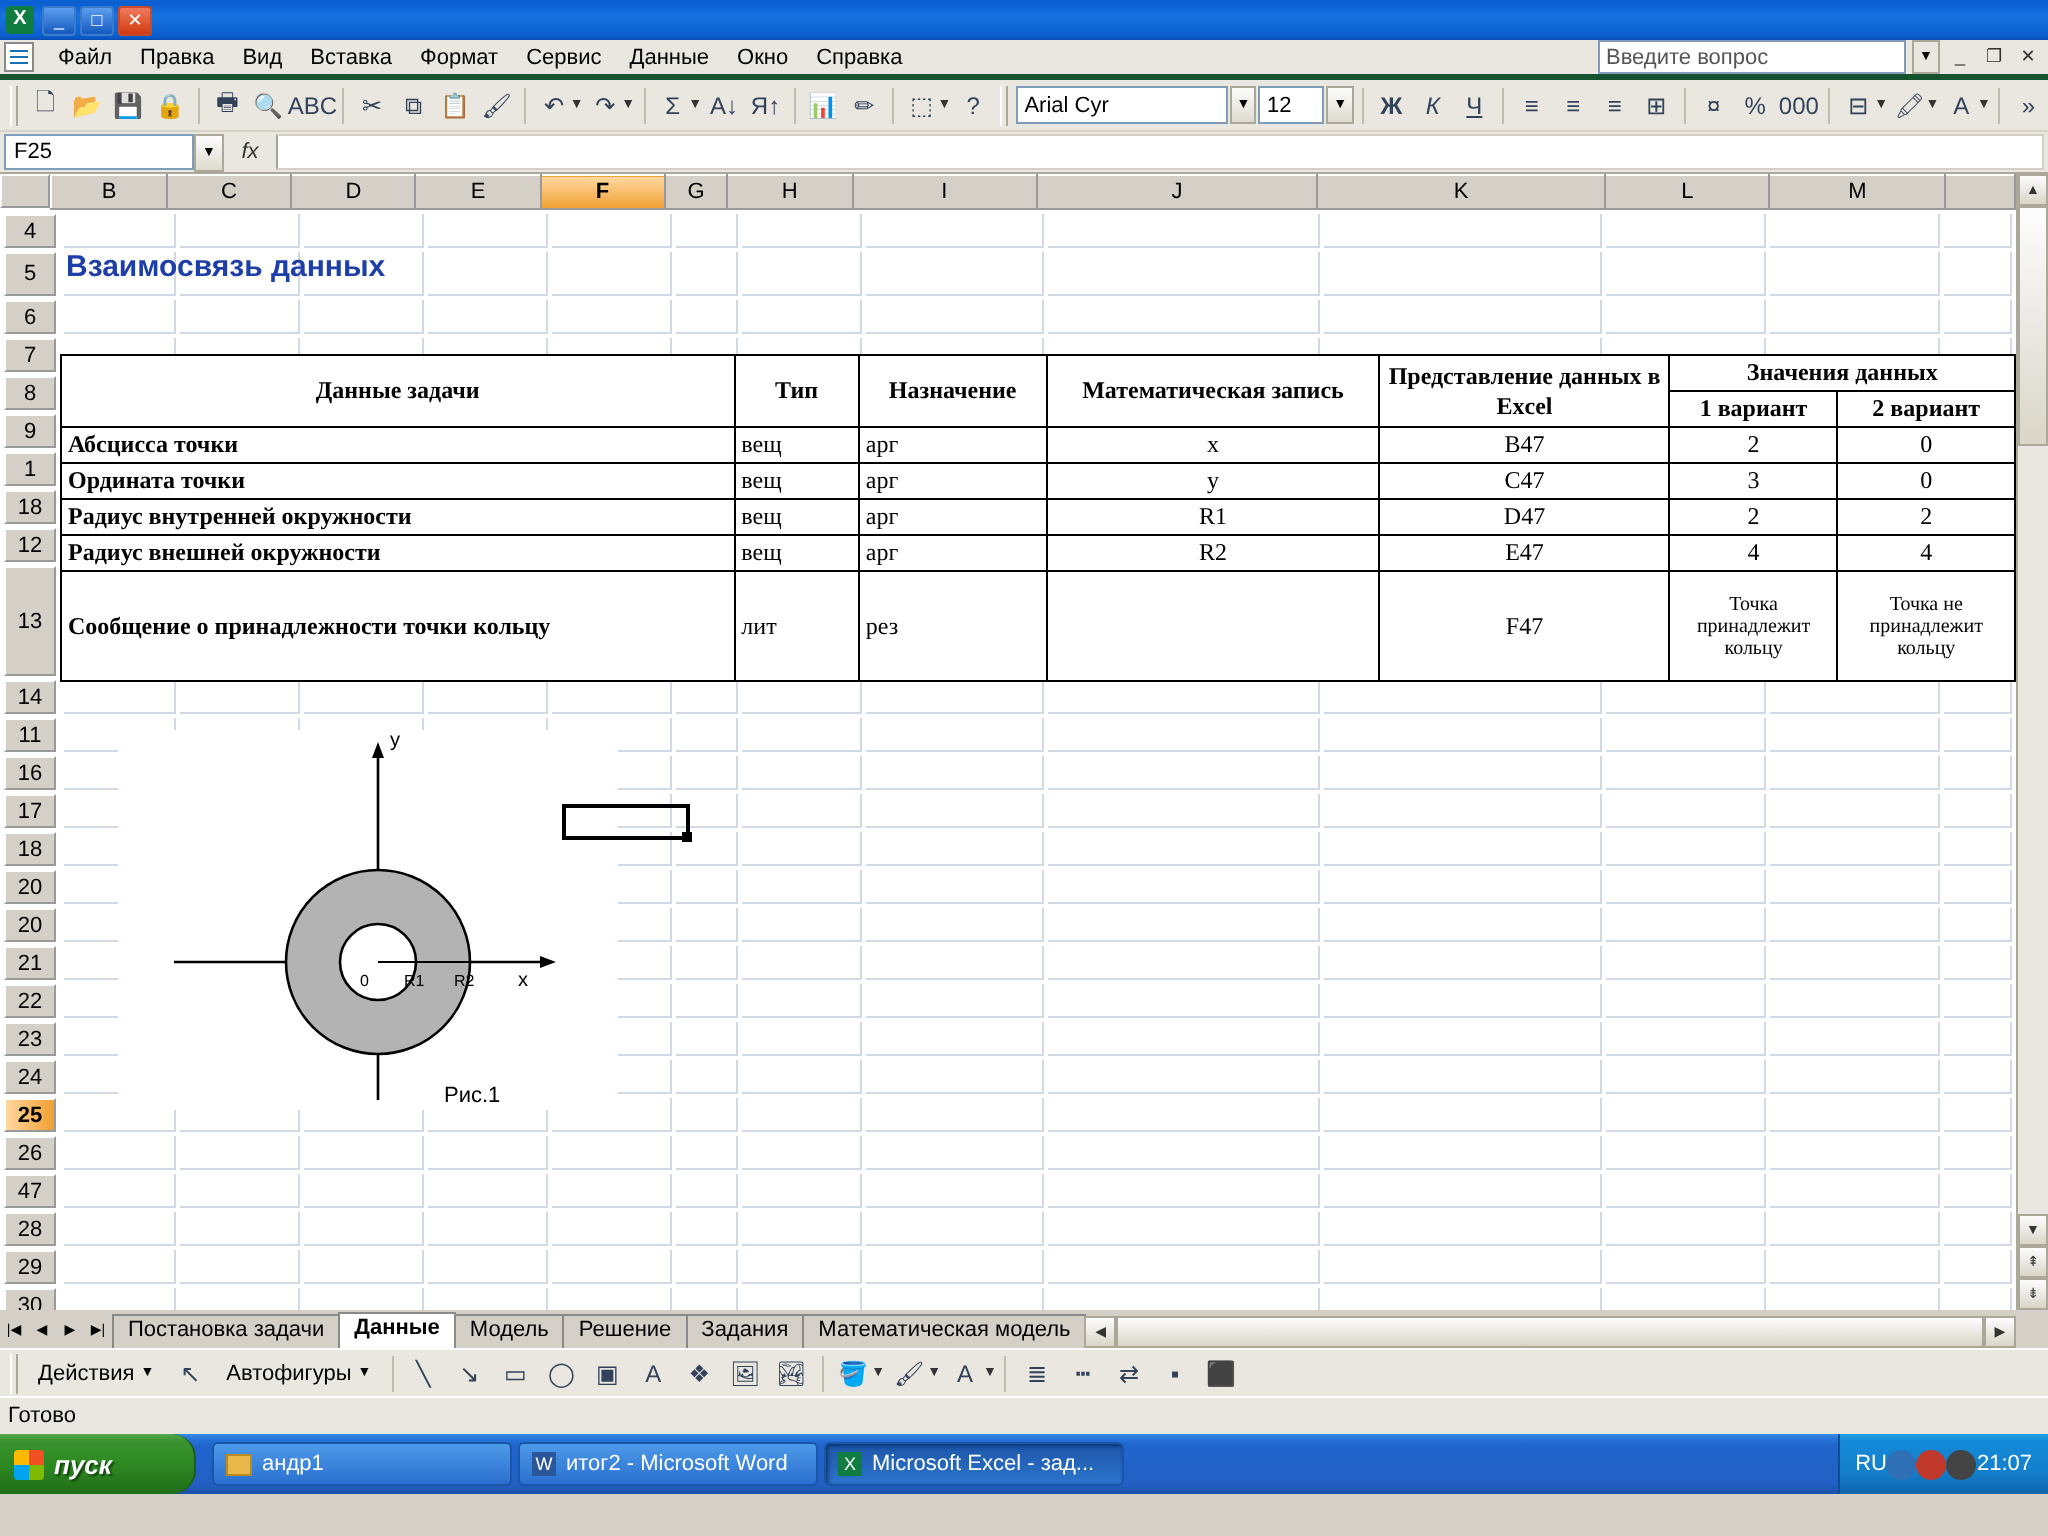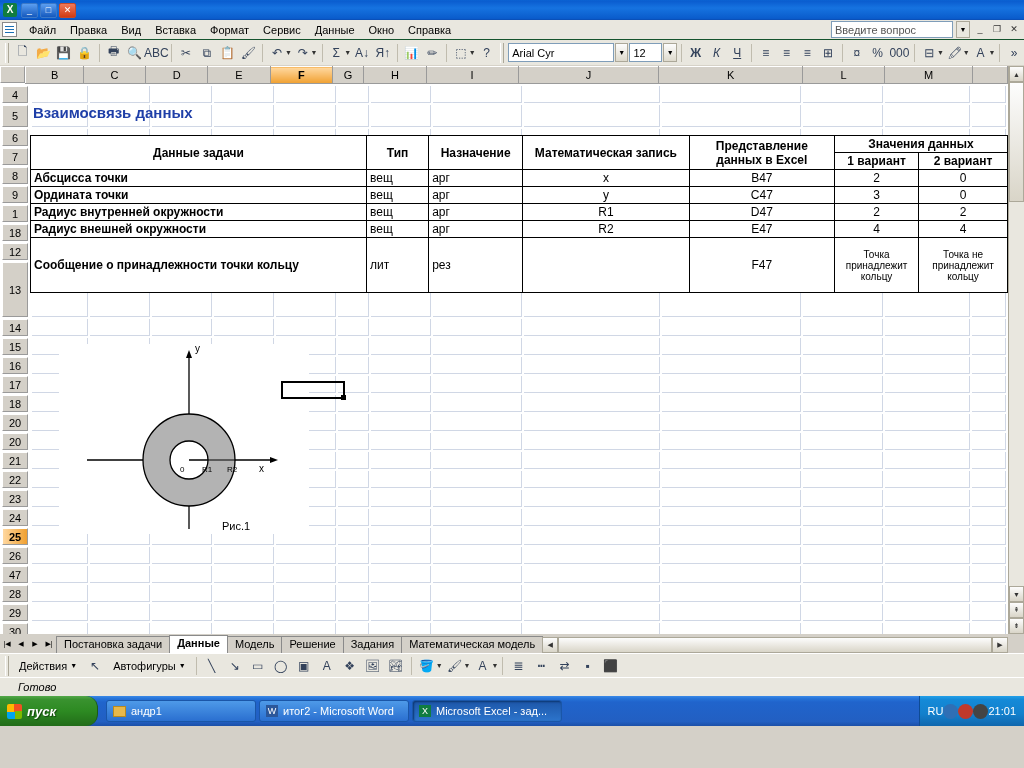--- a/index.html
+++ b/index.html
@@ -32,35 +32,35 @@
     width: 17px; height: 15px; border: 1px solid #3c79c8;
     background: linear-gradient(to bottom, #5b9ef0, #1559be);
     color: #fff; font-size: 9px; line-height: 13px; text-align: center; border-radius: 2px;
   }
   .winbtn.close { background: linear-gradient(to bottom, #f07a5b, #d03b13); border-color: #c84a28; }
 
   
   .menubar {
     height: 20px; background: #e9e7df;
     display: flex; align-items: center;
-    border-bottom: 1px solid #14532d;
+    border-bottom: 3px solid #14532d;
     padding-left: 2px;
   }
   .menubar .doc-ico {
     width: 15px; height: 15px; border: 1px solid #8a8a8a; background: #fff; margin-right: 5px;
     position: relative;
   }
   .menubar .doc-ico::after {
     content: ""; position: absolute; left: 2px; top: 3px; width: 9px; height: 1px;
     background: #1a6fb5; box-shadow: 0 3px 0 #1a6fb5, 0 6px 0 #1a6fb5;
   }
   .menu-item { padding: 2px 7px; font-size: 11px; color: #000; }
   .menu-right { margin-left: auto; display: flex; align-items: center; gap: 3px; padding-right: 3px; }
   .ask-box {
-    width: 122px; height: 17px; background: #fff; border: 1px solid #7f9db9;
+    width: 154px; height: 17px; background: #fff; border: 1px solid #7f9db9;
     font-size: 11px; color: #555; padding: 1px 3px; display: flex; align-items: center;
   }
   .ask-arrow { width: 14px; height: 17px; background: #e9e7df; border: 1px solid #aca899;
     display: flex; align-items: center; justify-content: center; font-size: 7px; }
   .mini-btn { width: 14px; height: 14px; font-size: 9px; text-align: center; line-height: 13px; color: #333; }
 
   
   .toolbar {
     height: 26px; background: #e9e7df; display: flex; align-items: center;
     border-bottom: 1px solid #d6d2c8; padding-left: 2px; gap: 1px;
@@ -163,21 +163,21 @@
   }
   .stab.active { background: #fff; font-weight: bold; height: 18px; }
 
   
   .drawbar { height: 24px; background: #e9e7df; display: flex; align-items: center;
     border-top: 1px solid #fff; gap: 1px; padding-left: 2px; }
   .draw-label { font-size: 11px; padding: 0 6px; display: flex; align-items: center; gap: 3px; }
 
   
   .statusbar { height: 19px; background: #e9e7df; display: flex; align-items: center;
-    font-size: 11px; padding-left: 18px; border-top: 1px solid #fff; font-style: italic; }
+    font-size: 11px; padding-left: 4px; border-top: 1px solid #fff; }
 
   
   .taskbar {
     height: 30px;
     background: linear-gradient(to bottom,#3a8ae8 0%,#2573d8 9%,#2064cc 20%,#225fc2 85%,#1b4fa8 100%);
     display: flex; align-items: center;
   }
   .startbtn {
     width: 98px; height: 30px;
     background: linear-gradient(to bottom,#54a94a 0%,#39922f 12%,#2d8a22 50%,#226c19 100%);
@@ -295,20 +295,26 @@
     <div class="tb-btn">⊟</div>
       <span class="tb-drop">▼</span>
     <div class="tb-btn">🖍</div>
       <span class="tb-drop">▼</span>
     <div class="tb-btn">A</div>
       <span class="tb-drop">▼</span>
     <div class="tb-sep"></div>
     <div class="tb-btn">»</div>
   </div>
 
+  <div class="formulabar">
+    <div class="namebox">F25</div>
+    <div class="combo-arrow">▼</div>
+    <div class="fx">fx</div>
+    <div class="fx-input"></div>
+  </div>
 
   <div class="gridwrap">
 
     <div class="sheet">
 
       <div style="display:flex;">
         <div style="width:26px;height:17px;background:#d4d0c8;border:1px solid #fff;border-right-color:#9a9a9a;border-bottom-color:#9a9a9a;"></div>
         <table class="colhdr">
             <tbody>
               <tr>
@@ -360,21 +366,21 @@
           <tr>
                 <td>12</td>
               </tr>
           <tr>
                 <td style="height:55px">13</td>
               </tr>
           <tr>
                 <td>14</td>
               </tr>
           <tr>
-                <td>15</td>
+                <td>11</td>
               </tr>
           <tr>
                 <td>16</td>
               </tr>
           <tr>
                 <td>17</td>
               </tr>
           <tr>
                 <td>18</td>
               </tr>
@@ -824,21 +830,21 @@
                   <td></td>
                   <td></td>
                   <td></td>
                   <td></td>
                 </tr>
           </tbody>
             </table>
 
           <div style="position:absolute;left:3px;top:20px;" class="title-cell">Взаимосвязь данных</div>
 
-          <table class="datatable" style="left:0px;top:51px;">
+          <table class="datatable" style="left:0px;top:72px;font-family:Liberation Serif, serif;">
             <tbody>
                 <tr>
               <td class="dt-head" rowspan="2" style="width:349px">Данные задачи</td>
               <td class="dt-head" rowspan="2" style="width:64px">Тип</td>
               <td class="dt-head" rowspan="2" style="width:95px">Назначение</td>
               <td class="dt-head" rowspan="2" style="width:170px">Математическая запись</td>
               <td class="dt-head" rowspan="2" style="width:148px">Представление данных в Excel</td>
               <td class="dt-head" colspan="2">Значения данных</td>
             </tr>
             <tr>
@@ -1006,17 +1012,17 @@
       <div class="taskbtn active">
         <span style="width:12px;height:12px;background:#107c41;color:#fff;font-size:9px;line-height:12px;text-align:center;display:inline-block;">X</span>
         <span>Microsoft Excel - зад...</span>
       </div>
     </div>
     <div class="tray">
       <span>RU</span>
       <span class="tray-ico" style="background:#2f6fb5;"></span>
       <span class="tray-ico" style="background:#c0392b;"></span>
       <span class="tray-ico" style="background:#444;"></span>
-      <span>21:01</span>
+      <span>21:07</span>
     </div>
   </div>
 
 </div>
 
 </body></html>

